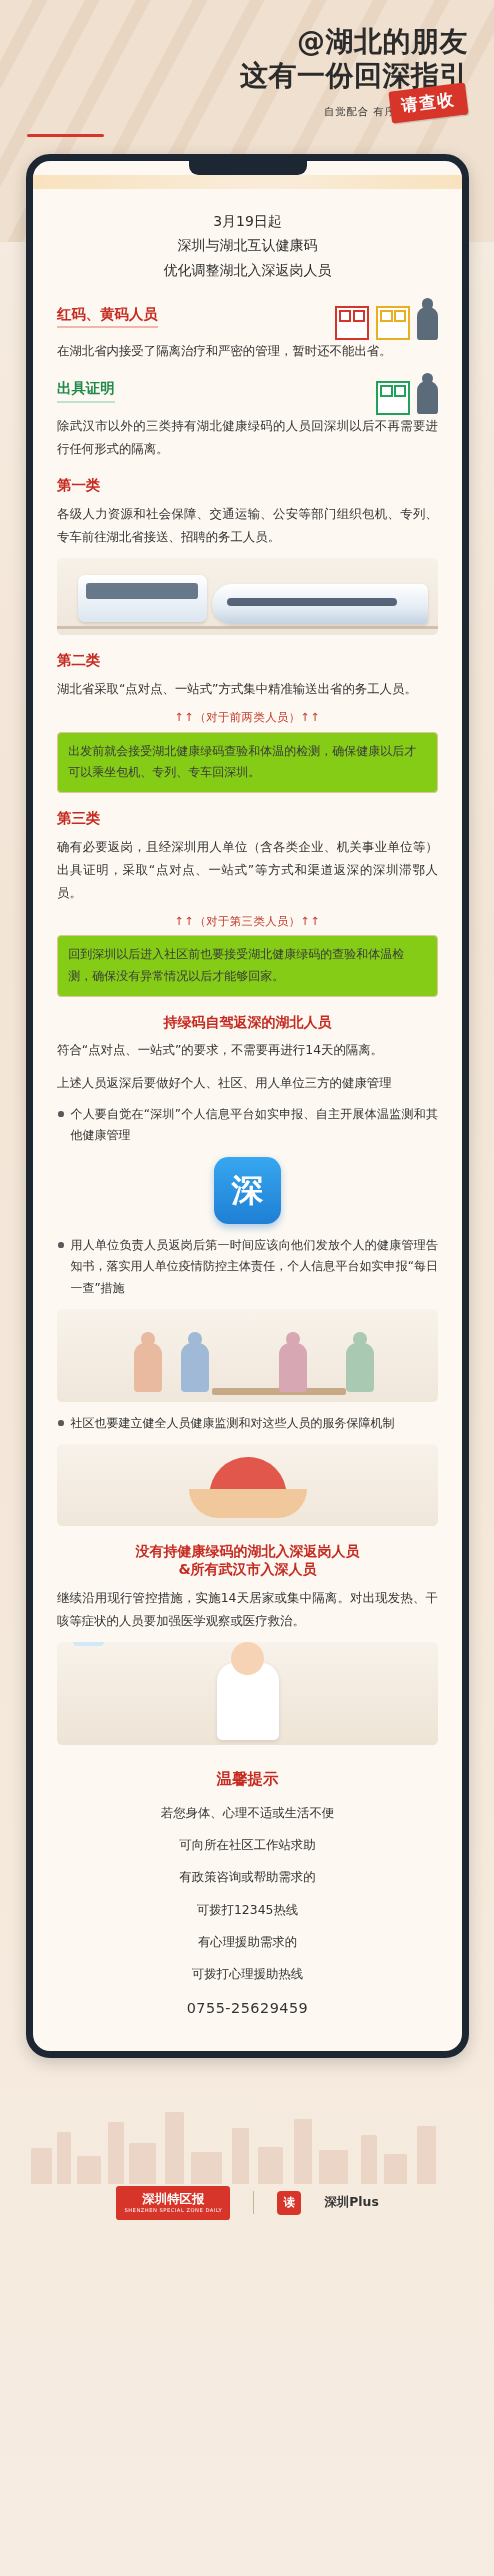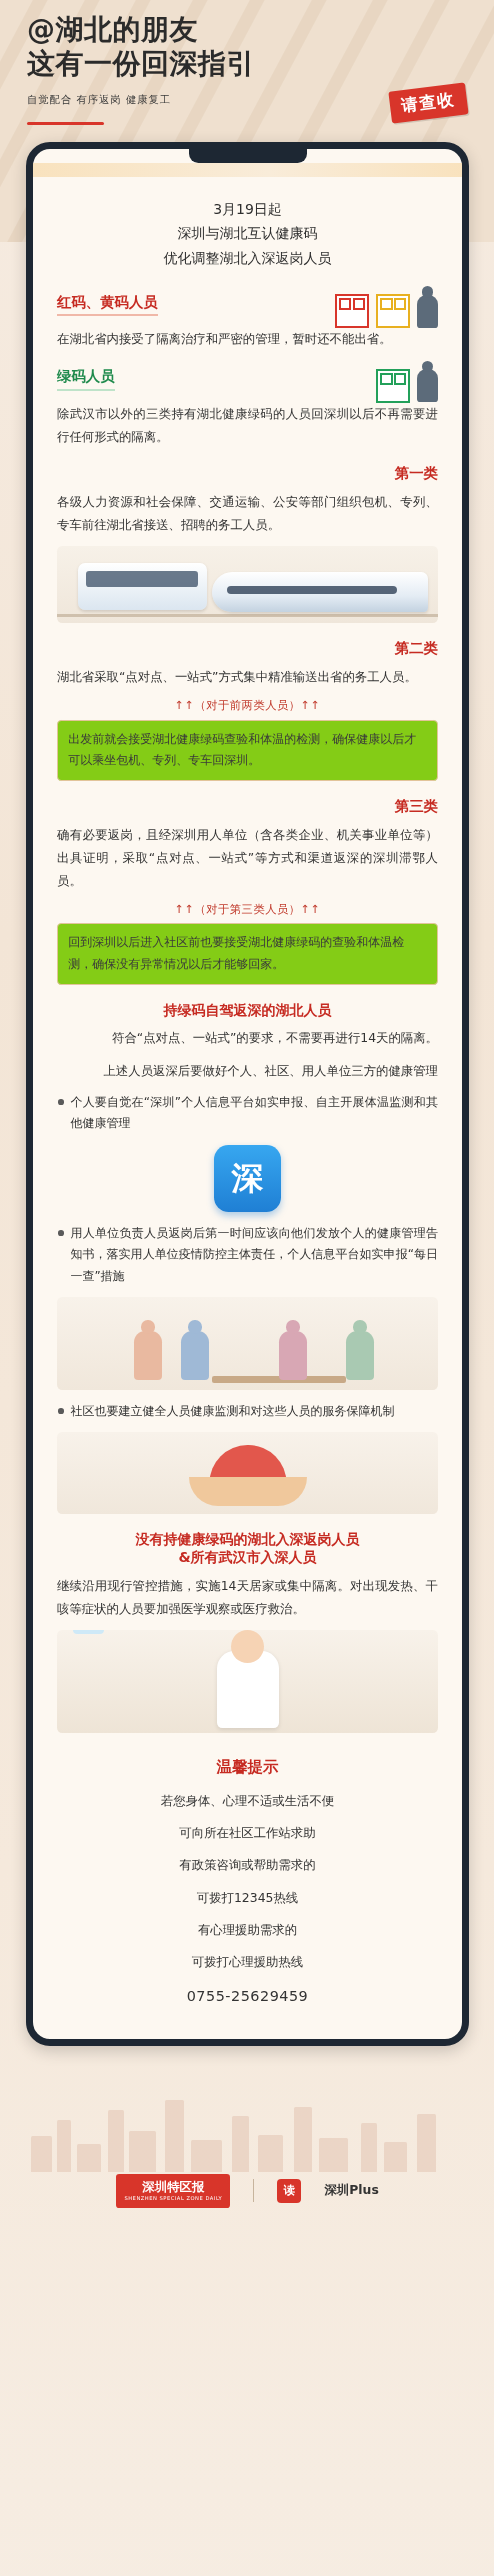--- a/index.html
+++ b/index.html
@@ -25,21 +25,22 @@
   .stripes i{
     position:absolute;
     width:13.4px;height:464px;
     background:#e6d3bd;
     transform:rotate(28deg);
     opacity:.75;
   }
   
   .header{
     position:relative;
-    padding:13px 27px 0 27px;
+    padding:25px 27px 0 27px;
+    text-align:right;
   }
   .hdr-title{
     font-size:28px;
     line-height:1.22;
     font-weight:bold;
     color:#2b2b2b;
     letter-spacing:0.5px;
   }
   .hdr-title .ln2{display:block;}
   .hdr-sub{
@@ -112,41 +113,41 @@
   .h-green{
     display:inline-block;
     font-size:14.4px;
     font-weight:bold;
     color:#1f8a4c;
     border-bottom:2.1px solid #bfe3c9;
     padding-bottom:2.1px;
     margin:7.2px 0 7.2px 0;
   }
   .h-center{
-    text-align:right;
+    text-align:left;
     font-size:14.4px;
     font-weight:bold;
     color:#c62b22;
     margin:15.5px 0 8.2px 0;
   }
   .h-sec{
     text-align:center;
     font-size:14px;
     font-weight:bold;
     color:#c62b22;
     margin:17.5px 0 7.2px 0;
   }
   .p{
     font-size:12.4px;
     line-height:1.85;
     color:#333;
     margin:0 0 9.3px 0;
     text-align:justify;
   }
-  .p-center{text-align:right;}
+  .p-center{text-align:left;}
   .note-box{
     border:1px solid #e2c49a;
     background:#84cc16;
     border-radius:4.1px;
     padding:8.2px 10.3px;
     font-size:12px;
     line-height:1.8;
     color:#3a3a3a;
     margin:6.2px 0 9.3px 0;
   }
@@ -359,21 +360,21 @@
         <div class="h-red">红码、黄码人员</div>
         <div class="qr-row">
           <span class="qr red"></span>
           <span class="qr yellow"></span>
           <span class="person"></span>
         </div>
         <div class="p">在湖北省内接受了隔离治疗和严密的管理，暂时还不能出省。</div>
       </div>
 
       <div>
-        <div class="h-green">绿码人员</div>
+        <div class="h-green">出具证明</div>
         <div class="qr-row">
           <span class="qr green"></span>
           <span class="person"></span>
         </div>
         <div class="p">除武汉市以外的三类持有湖北健康绿码的人员回深圳以后不再需要进行任何形式的隔离。</div>
       </div>
 
       <div>
         <div class="h-center">第一类</div>
         <div class="p">各级人力资源和社会保障、交通运输、公安等部门组织包机、专列、专车前往湖北省接送、招聘的务工人员。</div>

